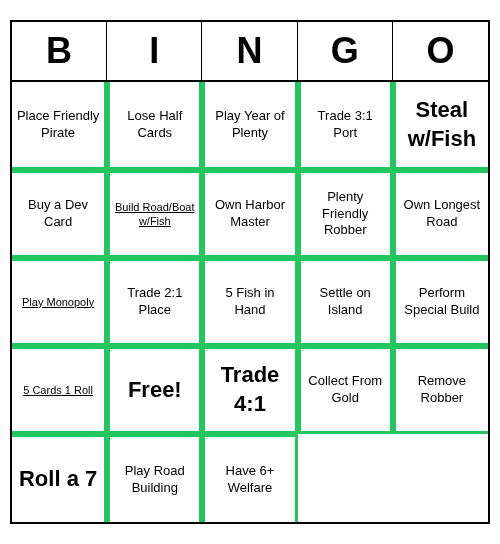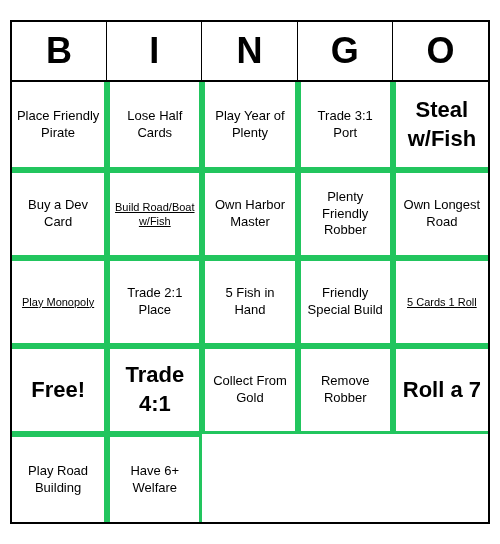--- a/index.html
+++ b/index.html
@@ -117,21 +117,24 @@
       <div class="bingo-cell medium-text">
         <span class="cell-text">Play Monopoly</span>
       </div>
       <div class="bingo-cell">
         <span class="cell-text">Trade 2:1 Place</span>
       </div>
       <div class="bingo-cell">
         <span class="cell-text">5 Fish in Hand</span>
       </div>
       <div class="bingo-cell">
-        <span class="cell-text">Friendly Special Build</span>
+        <span class="cell-text">Settle on Island</span>
+      </div>
+      <div class="bingo-cell">
+        <span class="cell-text">Perform Special Build</span>
       </div>
       <div class="bingo-cell medium-text">
         <span class="cell-text">5 Cards 1 Roll</span>
       </div>
       <div class="bingo-cell large-text">
         <span class="cell-text">Free!</span>
       </div>
       <div class="bingo-cell large-text">
         <span class="cell-text">Trade 4:1</span>
       </div>

